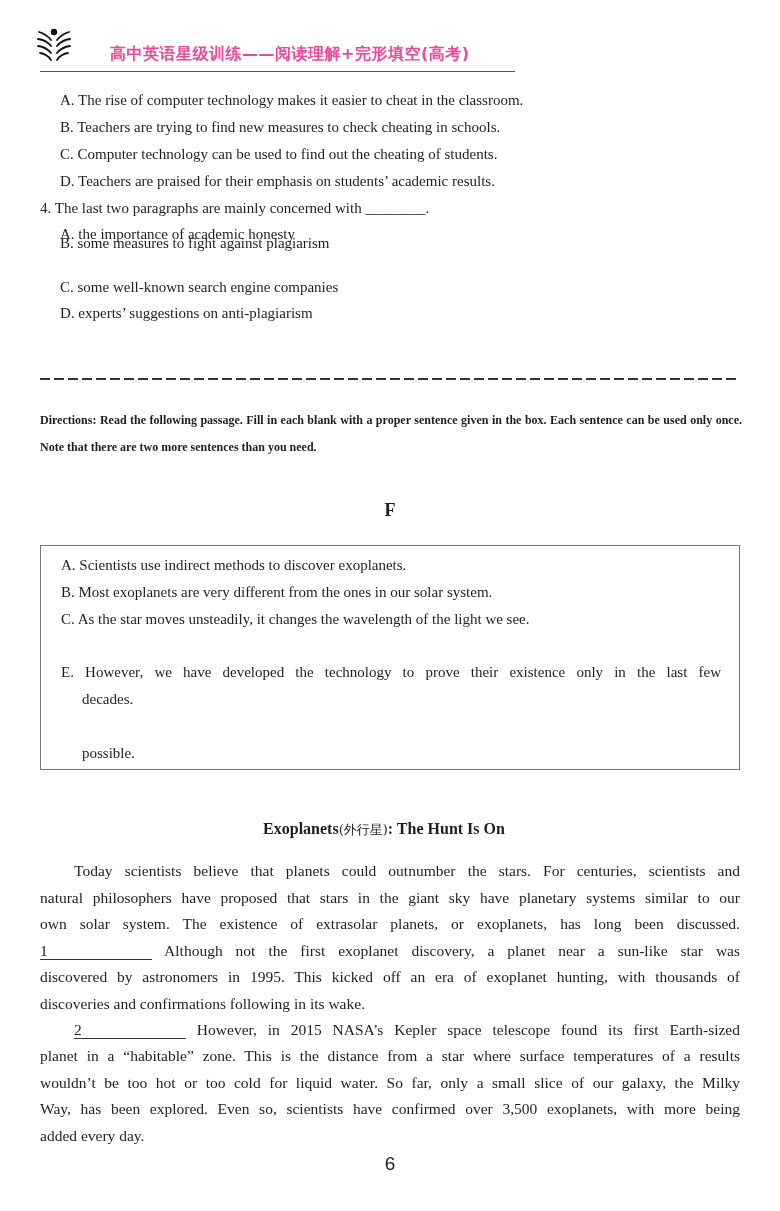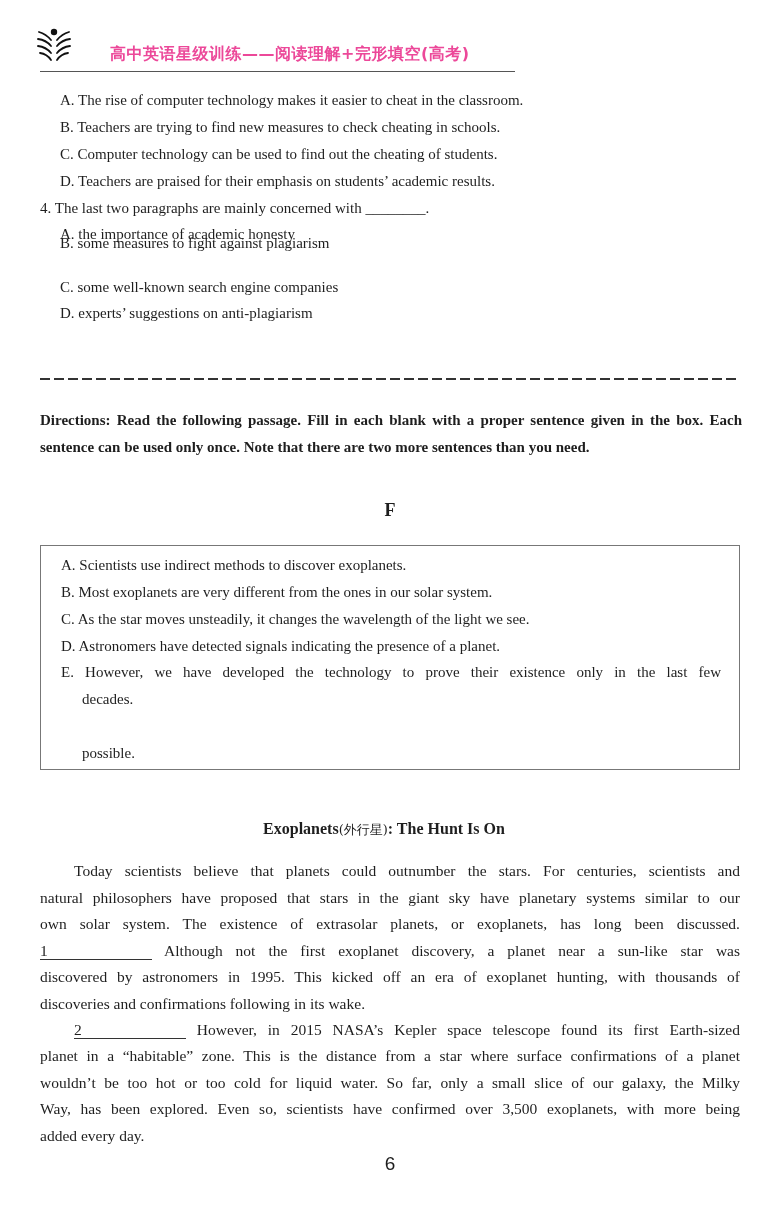--- a/index.html
+++ b/index.html
@@ -18,21 +18,21 @@
 
   .line { position: absolute; font-size: 15px; line-height: 18px; white-space: nowrap; }
   .optA { left: 60px; }
   .q    { left: 40px; font-family: Liberation Serif, serif; }
 
   .dash-rule {
     left: 40px; top: 378px; width: 698px; height: 2px;
     background: repeating-linear-gradient(to right, #333 0 10px, transparent 10px 14px);
   }
   .directions {
-    left: 40px; top: 407px; width: 702px; font-weight: bold; font-size: 15px;
+    left: 40px; top: 407px; width: 702px; font-weight: bold; font-size: 12px;
     line-height: 27px; text-align: justify; text-align-last: left;
   }
   .section-letter {
     left: 0; width: 780px; top: 500px; text-align: center; font-weight: bold; font-size: 18px;
   }
   .options-box {
     left: 40px; top: 545px; width: 700px; height: 225px; border: 1px solid #777; box-sizing: border-box;
   }
   .box-line { position: absolute; font-size: 15px; line-height: 18px; white-space: nowrap; text-align: right; }
   .box-line.opt { left: 20px; }
@@ -121,23 +121,20 @@
 <div class="abs options-box">
   <div class="box-line opt" style="top:10px">
     <span>A.</span> <span>Scientists use indirect methods to discover exoplanets.</span>
   </div>
   <div class="box-line opt" style="top:37px">
     <span>B.</span> <span>Most exoplanets are very different from the ones in our solar system.</span>
   </div>
   <div class="box-line opt" style="top:64px">
     <span>C.</span> <span>As the star moves unsteadily, it changes the wavelength of the light we see.</span>
   </div>
-  <div class="box-line opt" style="top:91px">
-    <span>D.</span> <span>Astronomers have detected signals indicating the presence of a planet.</span>
-  </div>
   <div class="box-line opt just" style="top:117px">
     <span>E.</span> <span>However, we have developed the technology to prove their existence only in the last few</span>
   </div>
   <div class="box-line cont" style="top:144px">decades.</div>
   <div class="box-line cont" style="top:198px">possible.</div>
 </div>
 
 <div class="abs passage-title">
   <span>Exoplanets</span><span class="cn">(外行星)</span><span>: The Hunt Is On</span>
 </div>
@@ -152,19 +149,19 @@
   </div>
   <div class="para-line" style="top:968px">discovered by astronomers in 1995. This kicked off an era of exoplanet hunting, with thousands of</div>
   <div class="para-line last" style="top:995px">discoveries and confirmations following in its wake.</div>
 </div>
 
 <div>
   <div class="para-line" style="top:1021px">
     <span style="display:inline-block;width:34px"></span><span class="blank" style="width:112px">2</span>
     <span>However, in 2015 NASA’s Kepler space telescope found its first Earth-sized</span>
   </div>
-  <div class="para-line" style="top:1047px">planet in a “habitable” zone. This is the distance from a star where surface confirmations of a planet</div>
+  <div class="para-line" style="top:1047px">planet in a “habitable” zone. This is the distance from a star where surface temperatures of a results</div>
   <div class="para-line" style="top:1074px">wouldn’t be too hot or too cold for liquid water. So far, only a small slice of our galaxy, the Milky</div>
   <div class="para-line" style="top:1100px">Way, has been explored. Even so, scientists have confirmed over 3,500 exoplanets, with more being</div>
   <div class="para-line last" style="top:1127px">added every day.</div>
 </div>
 
 <div class="abs page-number">6</div>
 
 </body></html>

